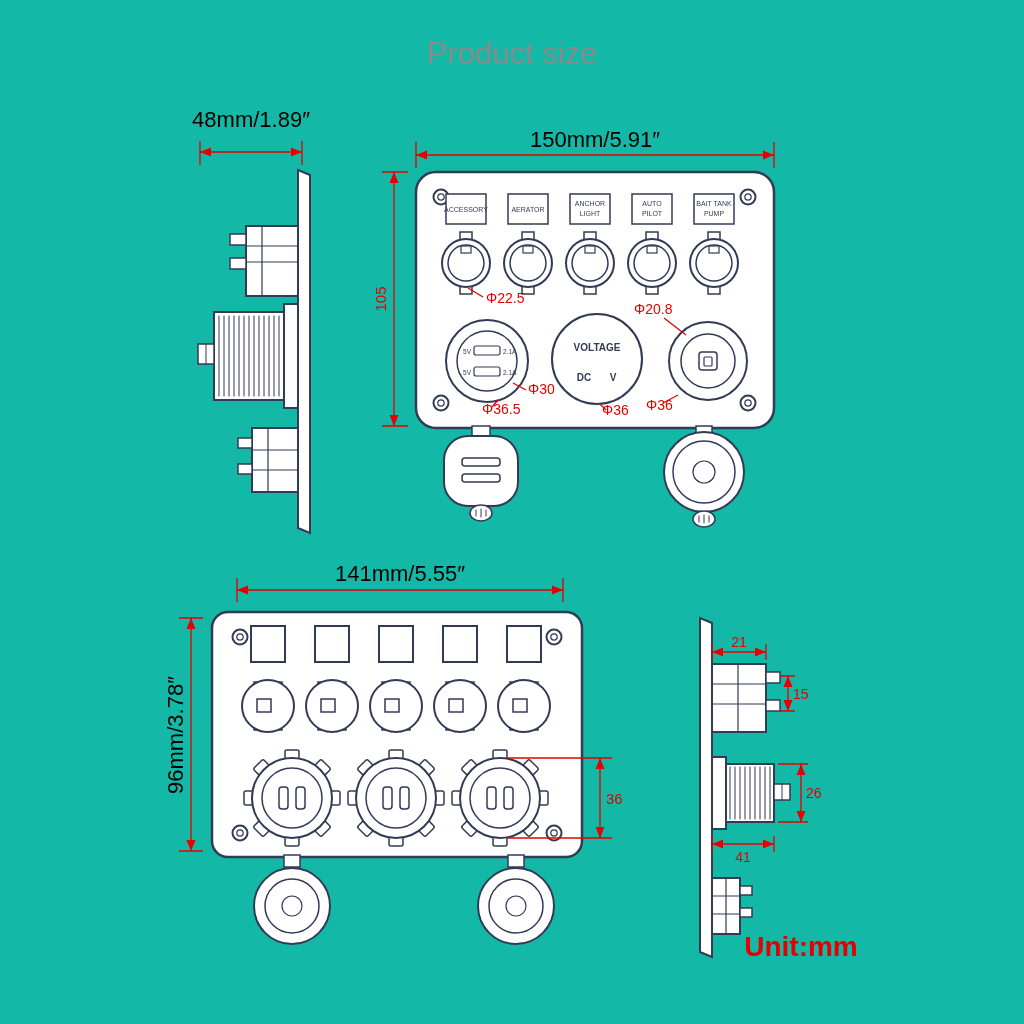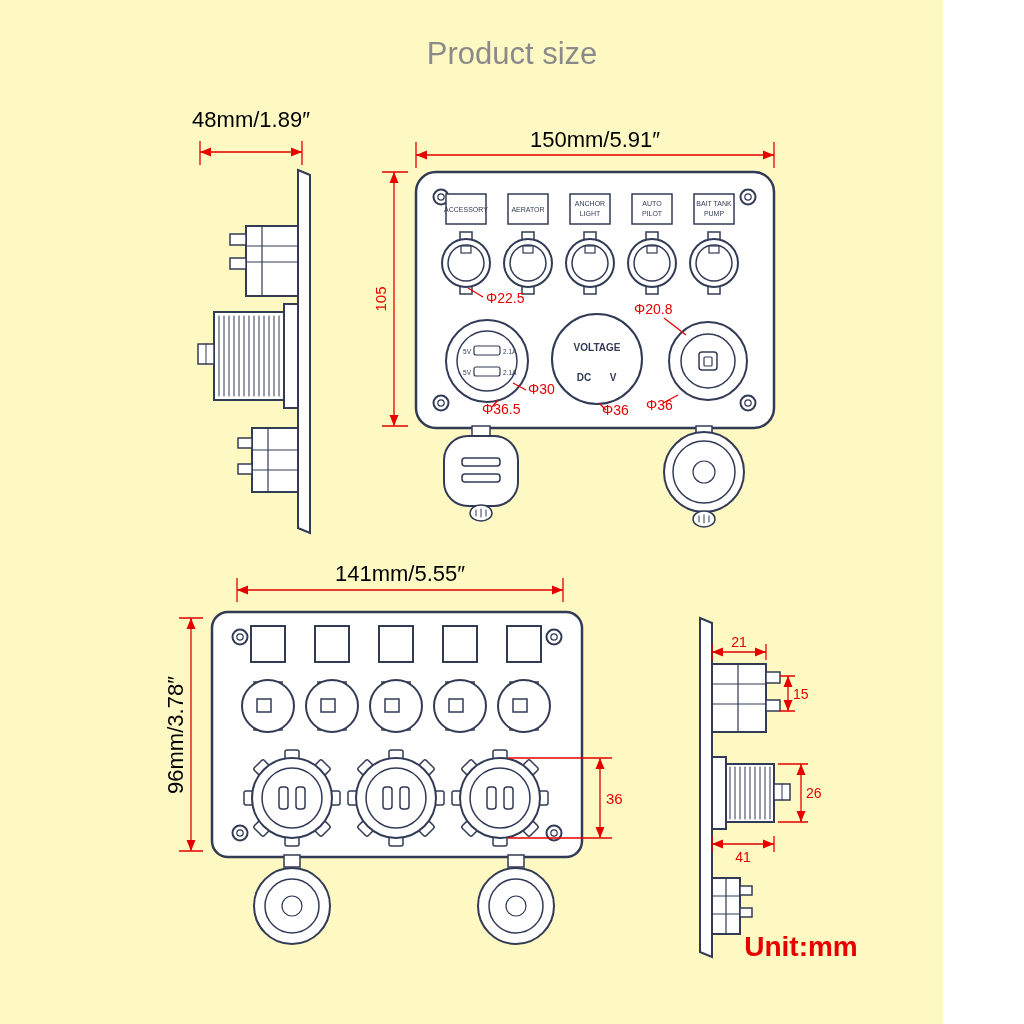--- a/index.html
+++ b/index.html
@@ -1,16 +1,16 @@
 <!DOCTYPE html>
 <html><head>
 <meta charset="utf-8">
 <style>
   html,body{margin:0;padding:0;background:#fff;}
-  #canvas{width:943px;height:1024px;position:relative;background:#fef9c3;text-align:center;}
+  #canvas{width:1024px;height:1024px;position:relative;background:#14b8a6;text-align:center;}
   svg{display:block;font-family:"Liberation Sans",sans-serif;}
   .nv{stroke:#323b56;fill:none;stroke-linecap:round;}
   .nvf{stroke:#323b56;fill:#ffffff;}
   .redl{stroke:#e60000;fill:none;}
   .redf{fill:#e60000;stroke:none;}
   .sw1{stroke-width:1;} .sw12{stroke-width:1.2;} .sw13{stroke-width:1.3;}
   .sw15{stroke-width:1.5;} .sw2{stroke-width:2;} .sw25{stroke-width:2.5;}
   text{user-select:none;}
   .t-title{fill:#8a8a8a;font-size:31px;}
   .t-blk{fill:#000;font-size:22px;}

